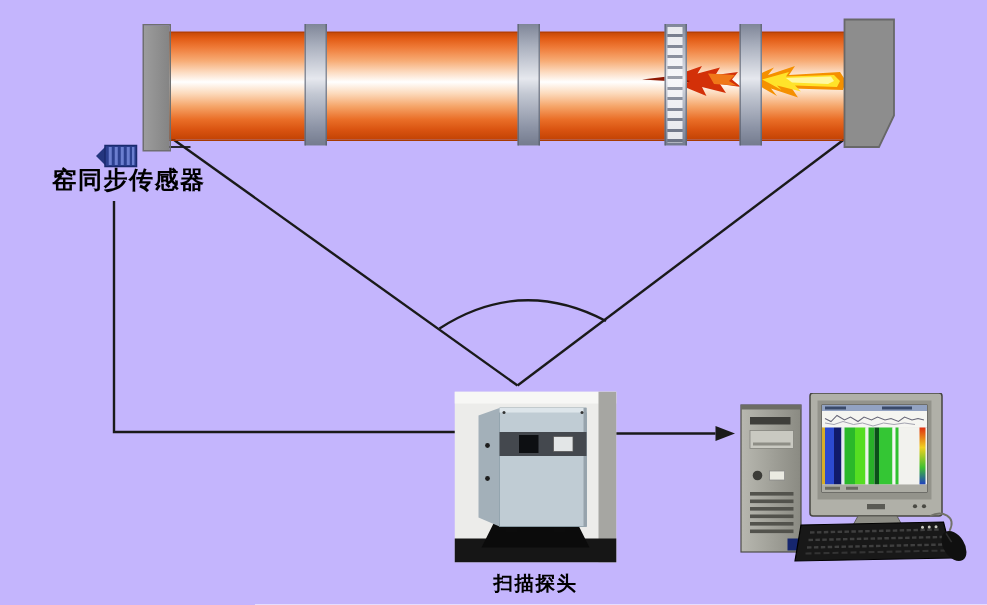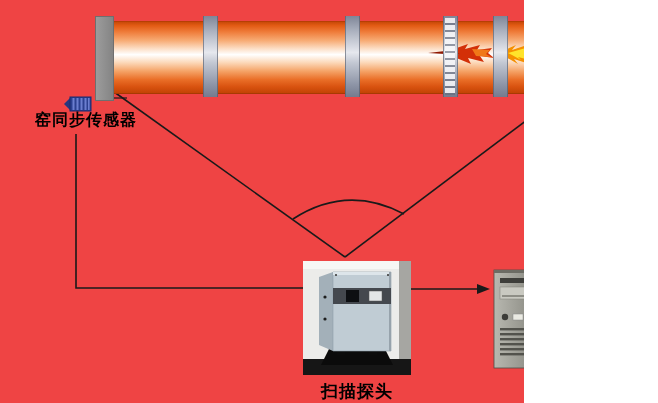--- a/index.html
+++ b/index.html
@@ -1,16 +1,16 @@
 <!DOCTYPE html>
 <html style="--kiln_orange: #e8641f; --kiln_shadow: #c34304; --kiln_highlight: #ffffff; --ring_gray: #aab0be; --cap_gray: #8d8d8d; --flame_red: #d33008; --flame_yellow: #ffe32a; --sensor_blue: #2c4090; --line_color: #1a1a1a; --label_color: #000000;"><head>
 <meta charset="utf-8">
 <style>
   html,body{margin:0;padding:0;background:#fff;}
-  .canvas{position:relative;width:524px;height:403px;background:#ef4444;overflow:hidden;
+  .canvas{position:relative;width:658px;height:403px;background:#c4b5fd;overflow:hidden;
           font-family:Liberation Serif, serif;}
   .abs{position:absolute;}
 
   
   #lines{left:0;top:0;z-index:1;}
   .wire{stroke:var(--line_color,#1a1a1a);stroke-width:1.6;fill:none;}
   .wire-thin{stroke:var(--line_color,#1a1a1a);stroke-width:1.2;fill:none;}
   .arrowhead{fill:var(--line_color,#1a1a1a);}
 
   
@@ -34,21 +34,21 @@
   .sensor-svg{left:62px;top:94px;z-index:2;}
 
   
   .scanner-svg{left:303px;top:261px;z-index:2;}
   .computer-svg{left:488px;top:262px;z-index:2;}
 
   
   .label{position:absolute;z-index:5;color:var(--label_color,#000);font-weight:bold;
     text-align:center;letter-spacing:1px;white-space:nowrap;}
   .label-sensor{left:24px;top:110px;width:124px;font-size:16px;}
-  .label-scanner{left:297px;top:380px;width:120px;font-size:17px;}
+  .label-scanner{left:297px;top:380px;width:120px;font-size:13px;}
   .label-computer{left:503px;top:374px;width:120px;font-size:17px;}
 </style>
 </head>
 <body>
 
 <div class="canvas">
 
   <svg id="lines" class="abs" width="658" height="403" viewBox="0 0 658 403">
     <line class="wire" x1="110" y1="89" x2="345" y2="257"></line>
     <line class="wire" x1="564" y1="92" x2="345" y2="257"></line>

